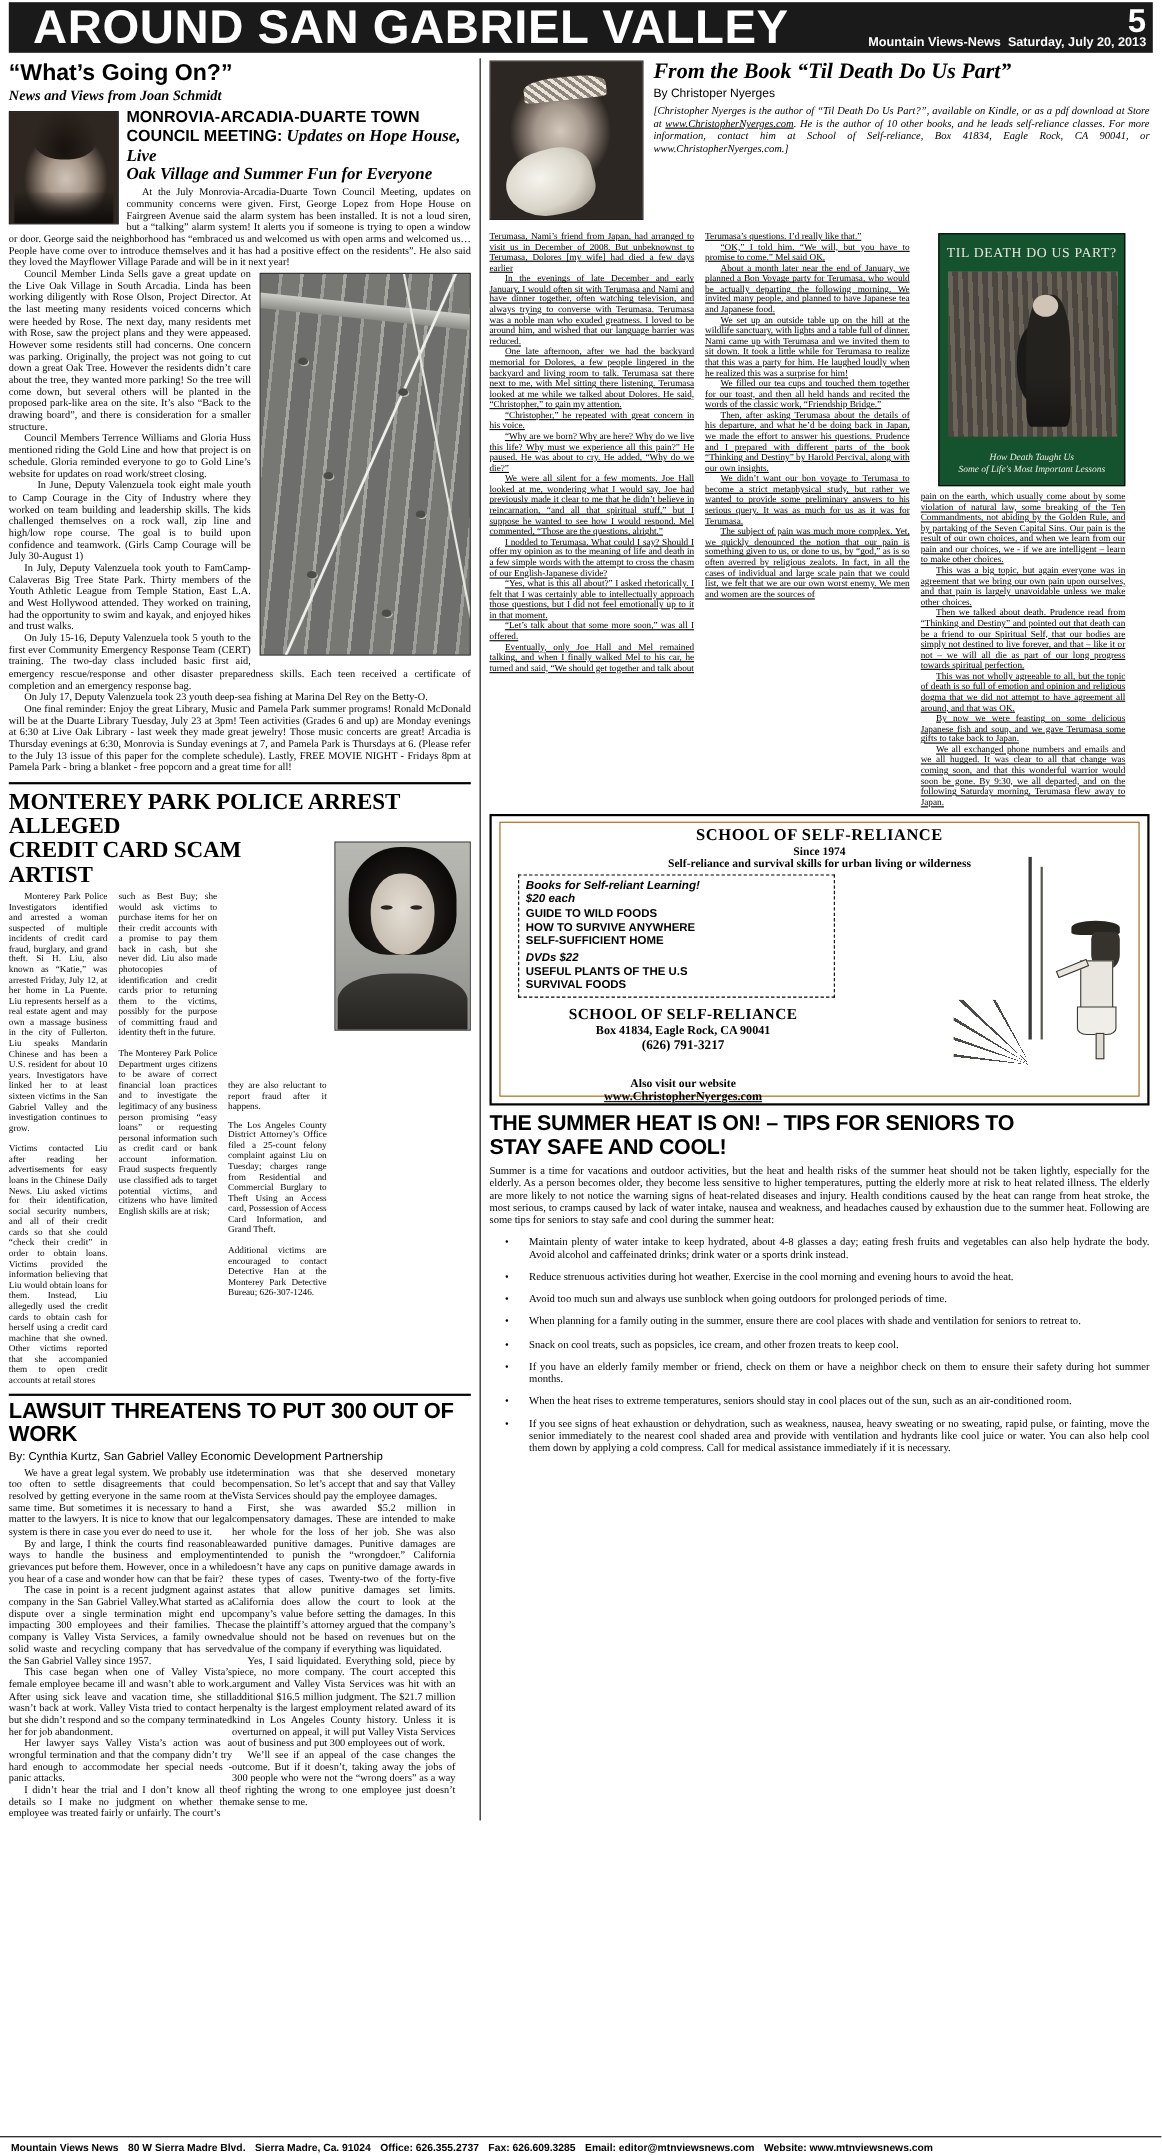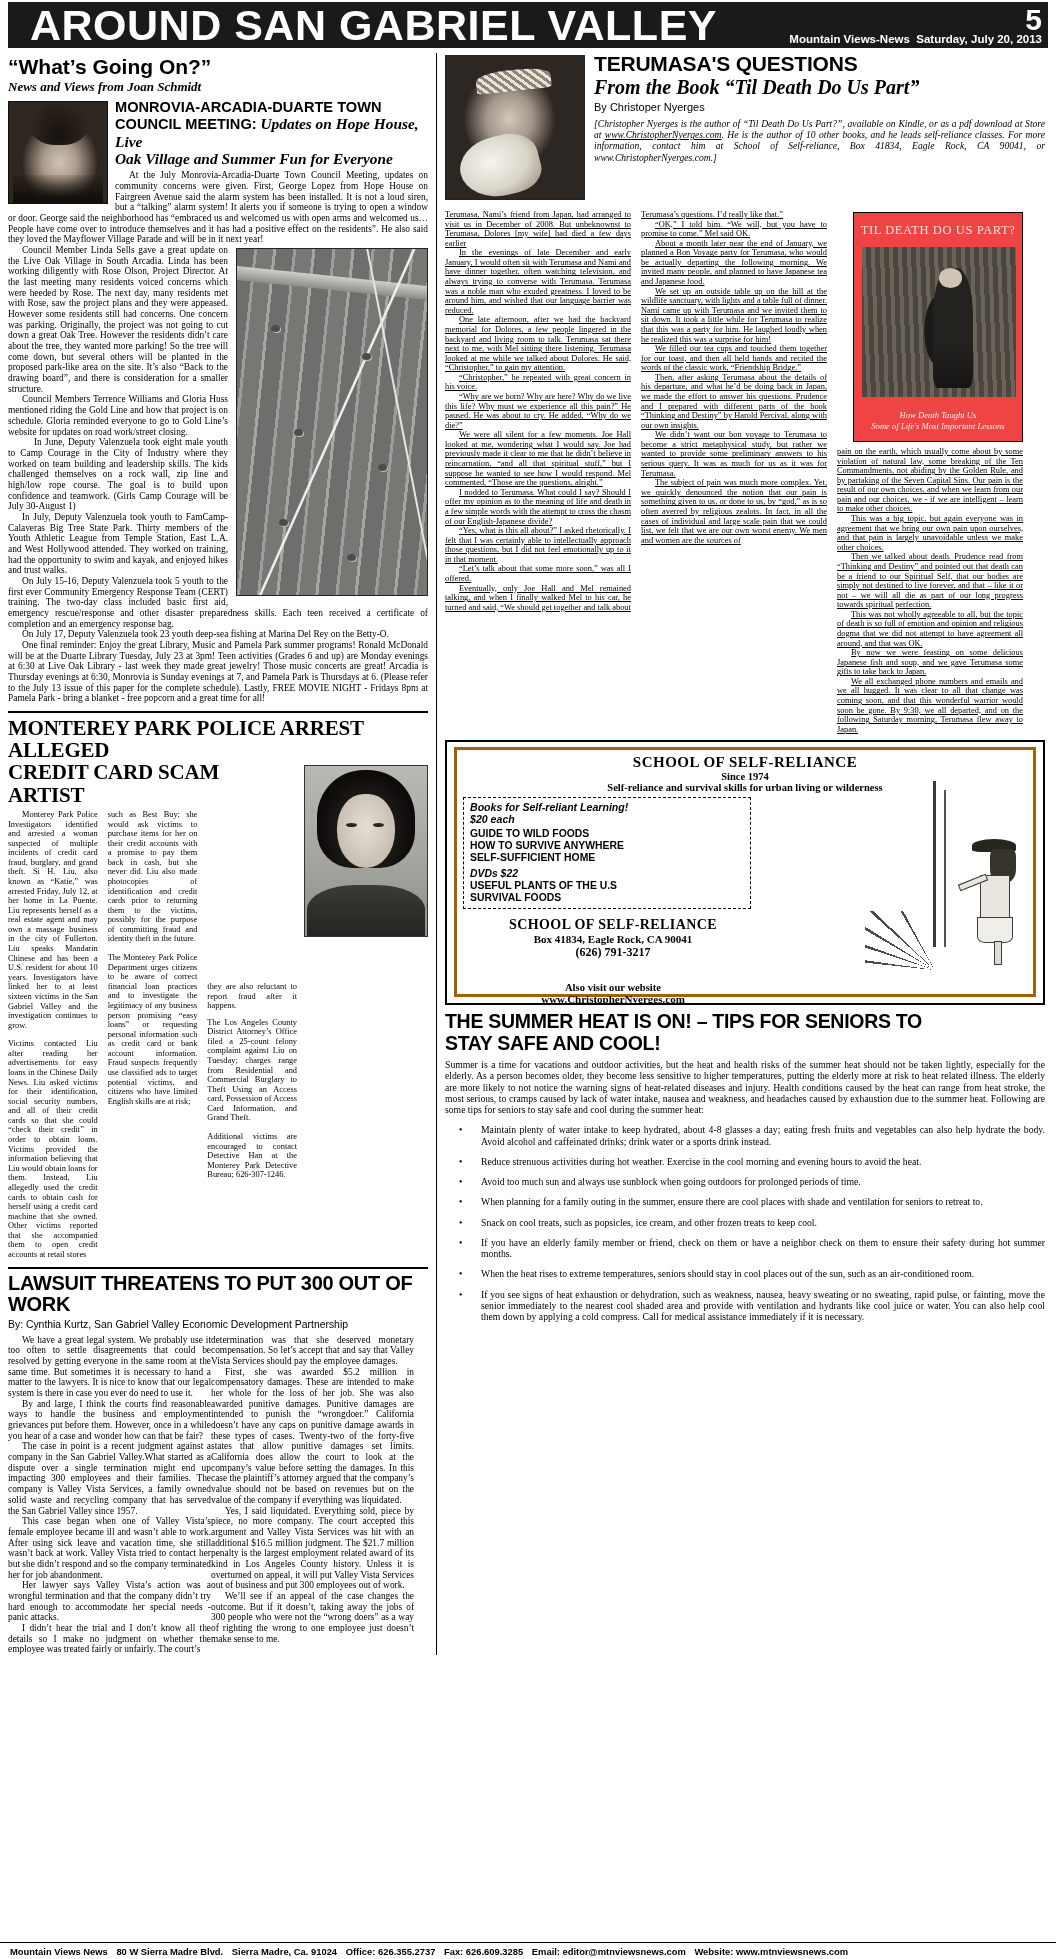--- a/index.html
+++ b/index.html
@@ -182,21 +182,21 @@
   }
   .ter-by { font-family:"Liberation Sans", sans-serif; font-size:11px; margin-top:3px;}
   .ter-note {
     font-family:"Liberation Serif", serif; font-style:italic;
     font-size:9.6px; line-height:1.17; text-align:justify; margin-top:5px;
   }
   .ter-note u { text-decoration:underline; }
 
   .book-ad {
     width:170px; height:230px; float:right; margin:2px 0 5px 9px;
-    background:#ef4444; border:1px solid #000; position:relative; overflow:hidden;
+    background:#14532d; border:1px solid #000; position:relative; overflow:hidden;
     color:#e9e6de;
   }
   .book-ad .bk-title {
     position:absolute; top:10px; left:0; width:100%; text-align:center;
     font-family:"Liberation Serif", serif; font-size:12.5px; letter-spacing:0.6px;
   }
   .book-ad .bk-img {
     position:absolute; top:34px; left:8px; width:154px; height:150px;
     background:
       radial-gradient(ellipse 26px 62px at 50% 56%, #1a1a18 0 55%, rgba(0,0,0,0) 58%),
@@ -217,21 +217,21 @@
     position:absolute; bottom:9px; left:0; width:100%; text-align:center;
     font-family:"Liberation Serif", serif; font-style:italic; font-size:8.6px; line-height:1.3;
     color:#efece4;
   }
 
   
   .sr-ad {
     border:2px solid #000; padding:5px 7px 6px 7px; margin-top:6px;
     position:relative; overflow:hidden; height:265px;
   }
-  .sr-ad .inner { border:3px solid #a16207; height:100%; padding:4px 6px; position:relative;}
+  .sr-ad .inner { border:1px solid #a16207; height:100%; padding:4px 16px; position:relative;}
   .sr-title {
     text-align:center; font-family:"Liberation Serif", serif; font-weight:bold;
     font-size:15px; letter-spacing:0.5px;
   }
   .sr-since { text-align:center; font-family:"Liberation Serif", serif; font-weight:bold; font-size:10.5px;}
   .sr-tag { text-align:center; font-family:"Liberation Serif", serif; font-weight:bold; font-size:10.5px; margin-bottom:4px;}
   .sr-box {
     border:1.5px dashed #000; width:288px; padding:3px 6px 4px 6px; margin-top:3px;
   }
   .sr-b1 { font-family:"Liberation Sans", sans-serif; font-weight:bold; font-style:italic; font-size:10.6px;}
@@ -406,21 +406,20 @@
 
     <div class="half-right">
 
       <div>
         <div style="display:flex;">
           <div class="ter-photo">
             <div class="bandana"></div>
             <div class="bird"></div>
           </div>
           <div style="flex:1">
-            <div class="ter-title">TERUMASA'S QUESTIONS</div>
             <div class="ter-sub">From the Book “Til Death Do Us Part”</div>
             <div class="ter-by">By Christoper Nyerges</div>
             <div class="ter-note">
               <span>[Christopher Nyerges is the author of “Til Death Do Us Part?”, available on Kindle, or as a pdf download at Store at </span><u>www.ChristopherNyerges.com</u><span>.  He is the author of 10 other books, and he leads self-reliance classes. For more information, contact him at School of Self-reliance, Box 41834, Eagle Rock, CA 90041, or www.ChristopherNyerges.com.]</span>
             </div>
           </div>
         </div>
 
         <div style="display:flex; gap:10px; margin-top:6px;text-decoration:underline;">
           <div style="width:186px" class="body-txt-sm">

